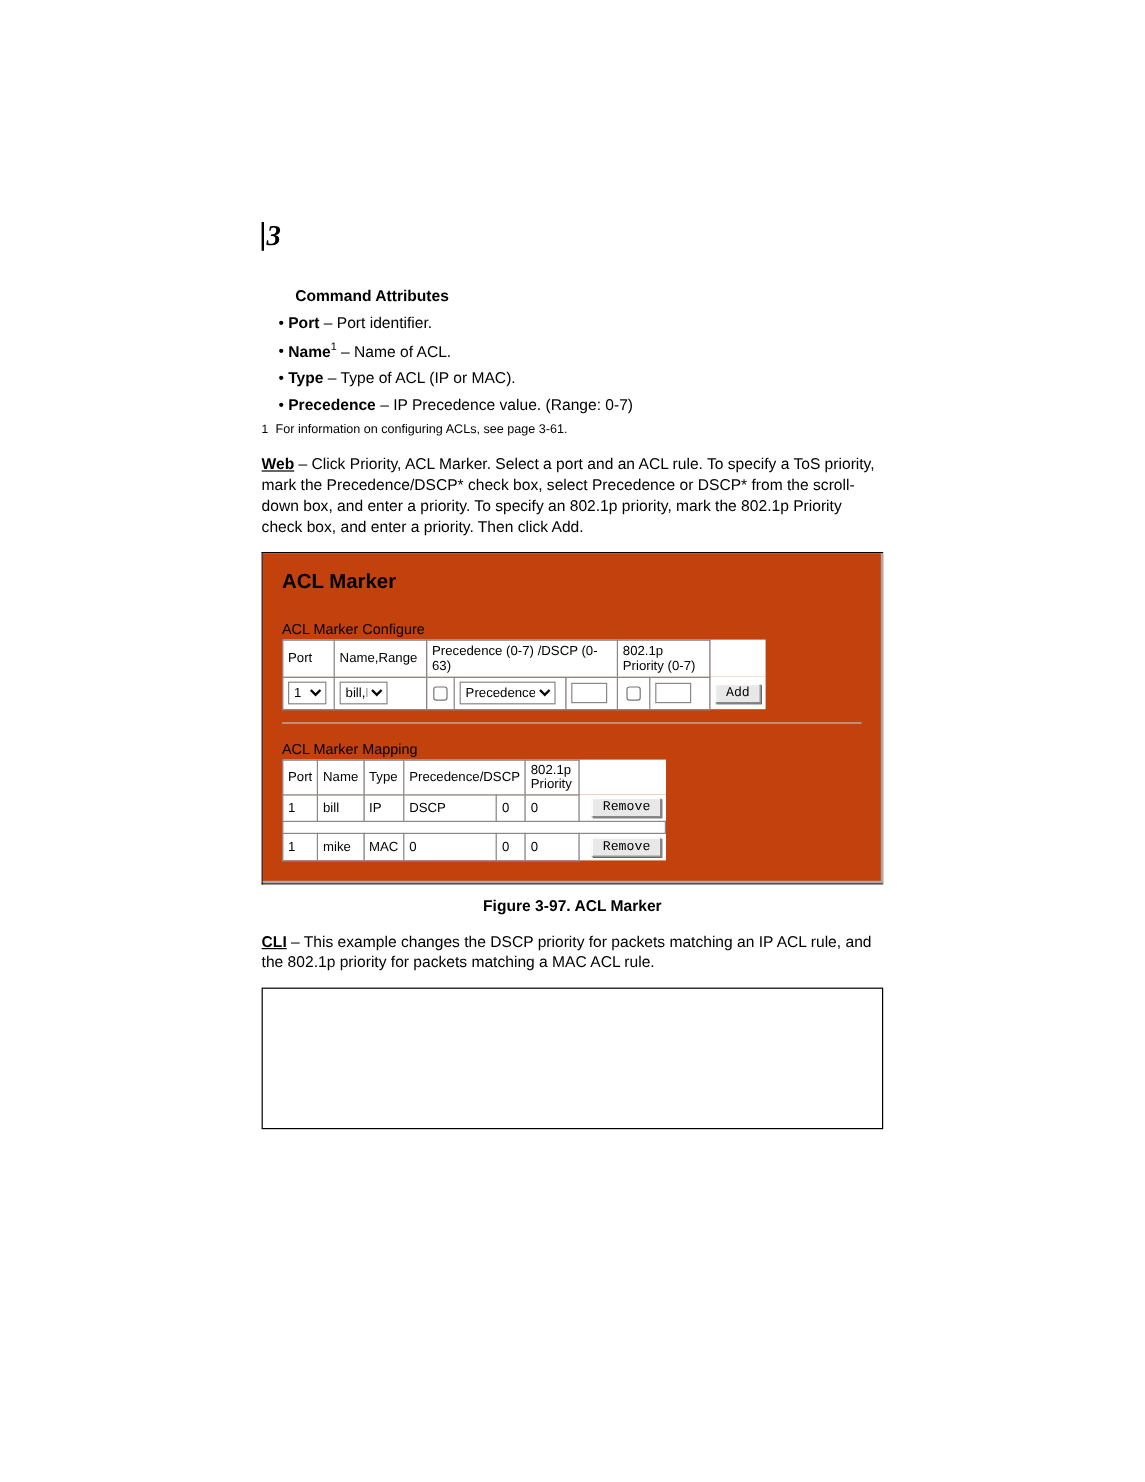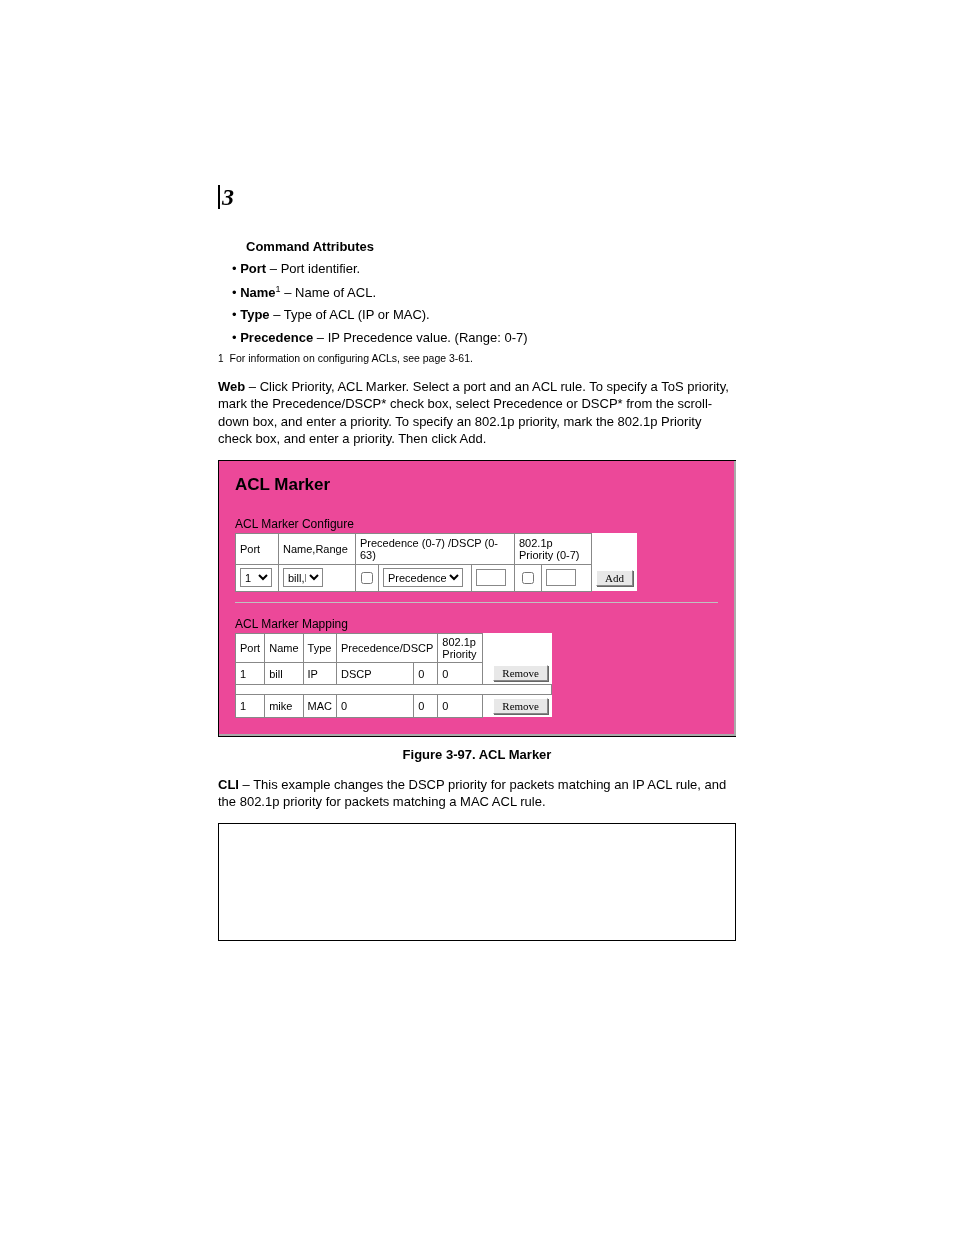--- a/index.html
+++ b/index.html
@@ -56,35 +56,35 @@
     font-size: 10.5px;
     margin: 4px 0 14px 0;
     padding-left: 14px;
     text-indent: -14px;
   }
   .footnote .fn-num { font-size: 10px; padding-right: 6px; }
   .para {
     line-height: 1.35;
     margin-bottom: 12px;
   }
-  .para b { font-weight: bold; }
+  .para b { font-weight: bold; text-decoration: underline; }
 
   
   .shot-outer {
     border: 1px solid #000;
     border-right: none;
     padding: 0;
     margin-bottom: 10px;
     background: #fff;
   }
   .shot-inner {
     padding: 14px 16px 16px 16px;
     border-right: 2px solid #aaa;
     border-bottom: 2px solid #aaa;
-    background: #ec4899;
+    background: #c2410c;
     position: relative;
   }
   .acl-title {
     font-family: Arial, sans-serif;
     font-weight: bold;
     font-size: 17px;
     margin-bottom: 22px;
   }
   .subhead {
     font-size: 12px;
@@ -121,21 +121,21 @@
   input.win-text { padding: 0 2px; }
   input.win-check {
     width: 12px; height: 12px;
     border: 1px solid #888;
     display: inline-block;
     vertical-align: middle;
     margin: 0;
   }
   .win-btn {
     font-size: 11px;
-    font-family: Liberation Serif, serif;
+    font-family: Liberation Mono, monospace;
     background: #e8e8e8;
     border: 1px solid #888;
     border-top-color: #fff;
     border-left-color: #fff;
     padding: 1px 8px;
     cursor: pointer;
     box-shadow: 1px 1px 0 #666;
   }
   table.map th { line-height: 1.1; }
   table.map td { padding: 3px 4px; }

